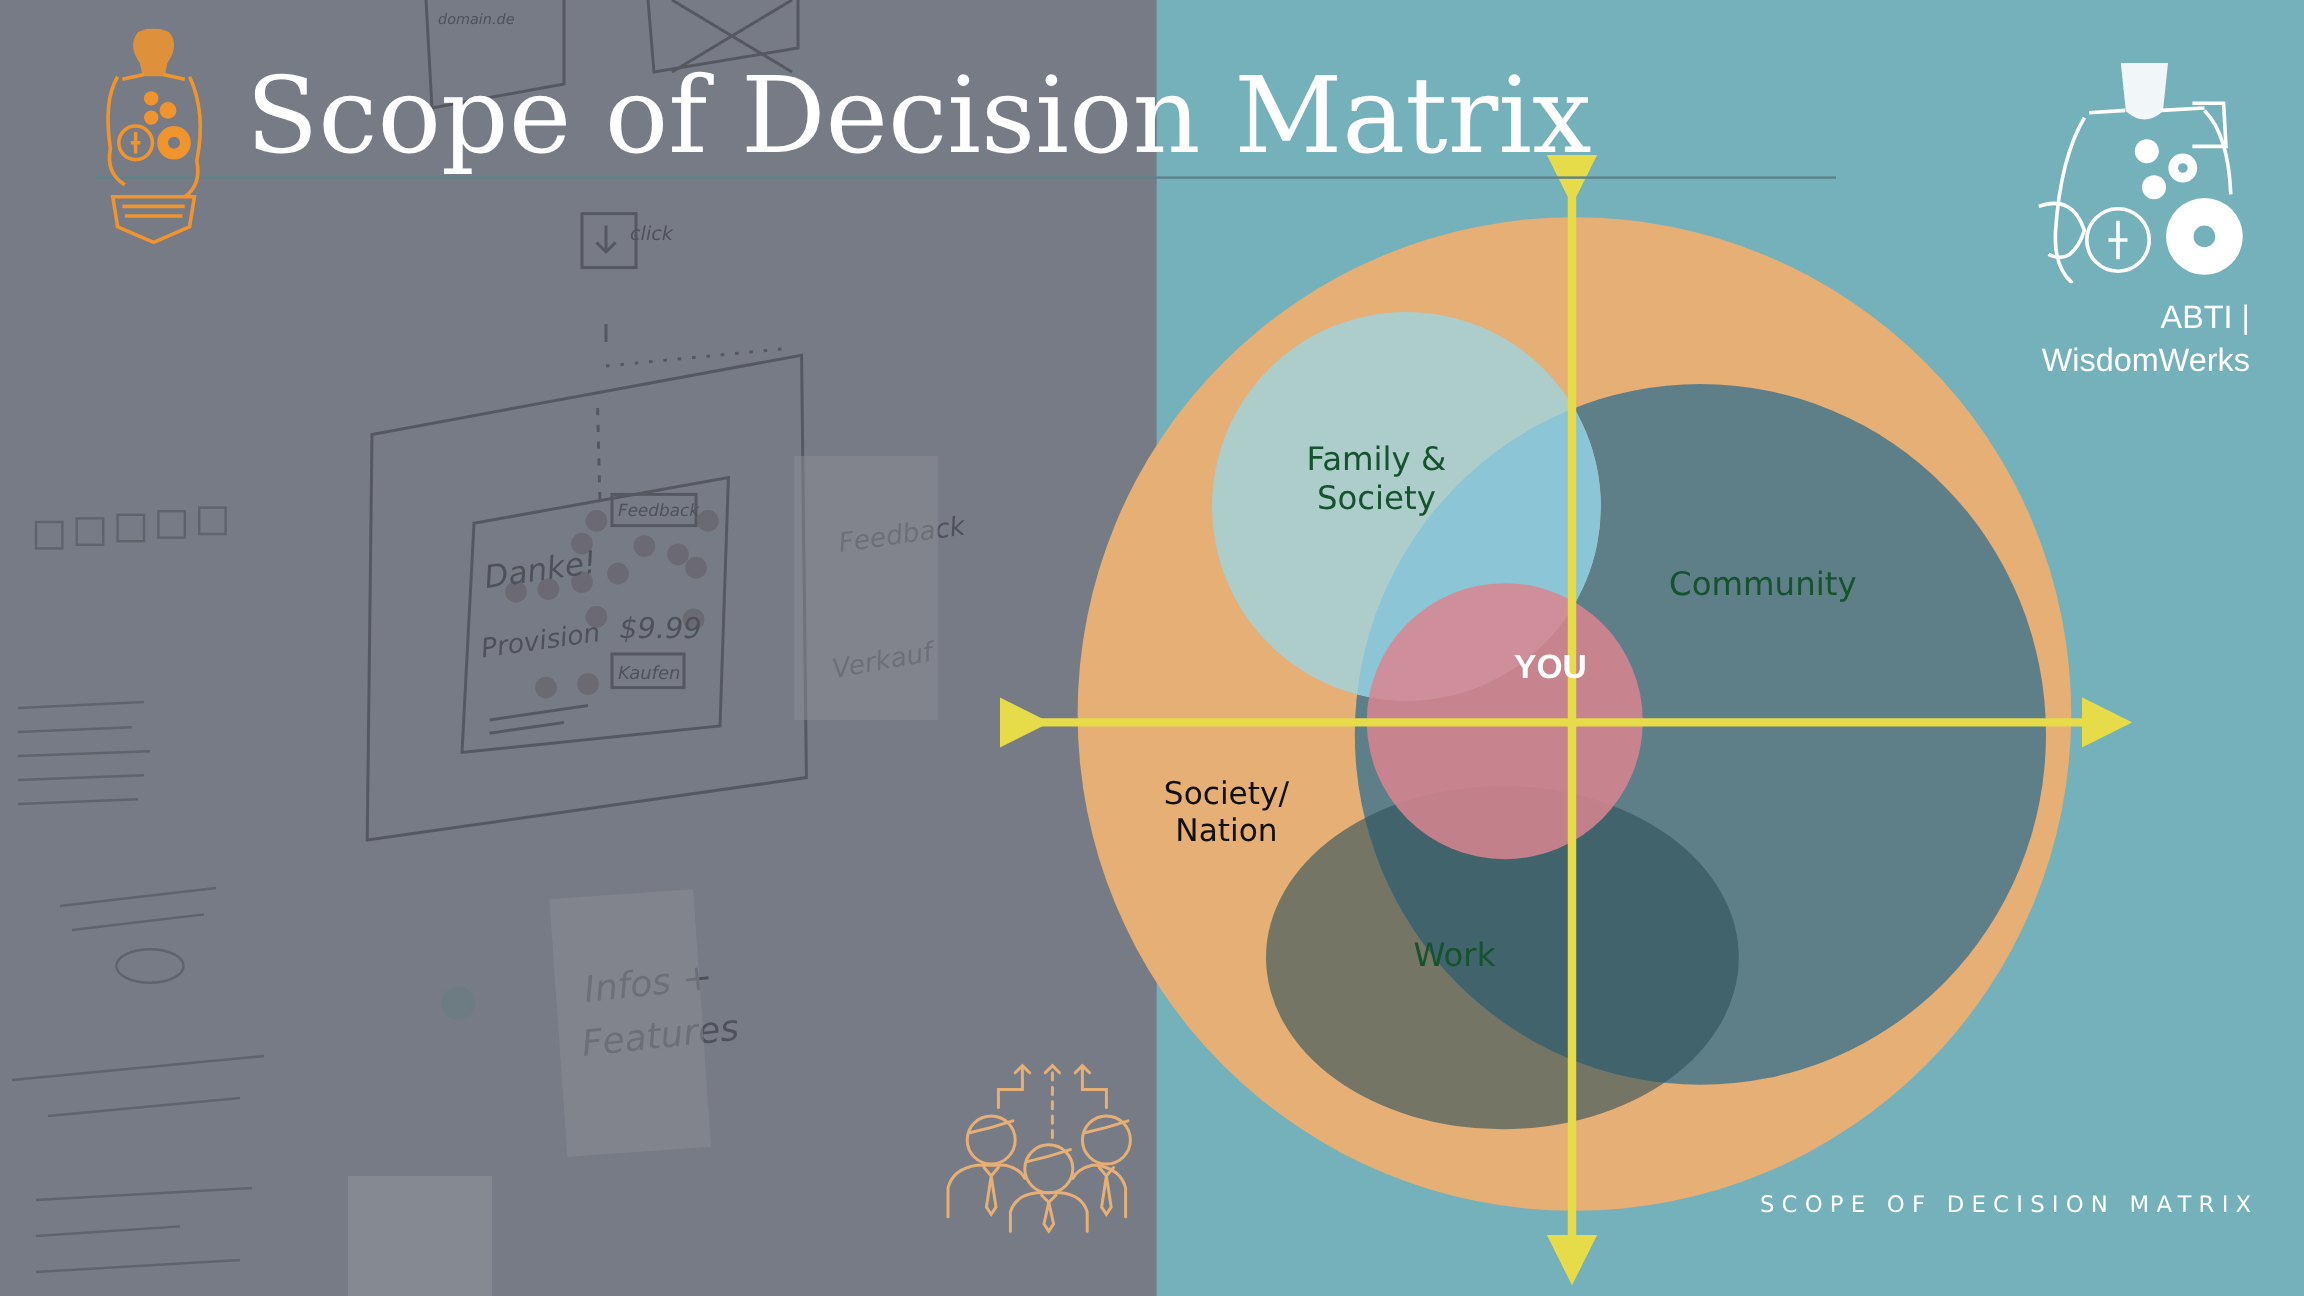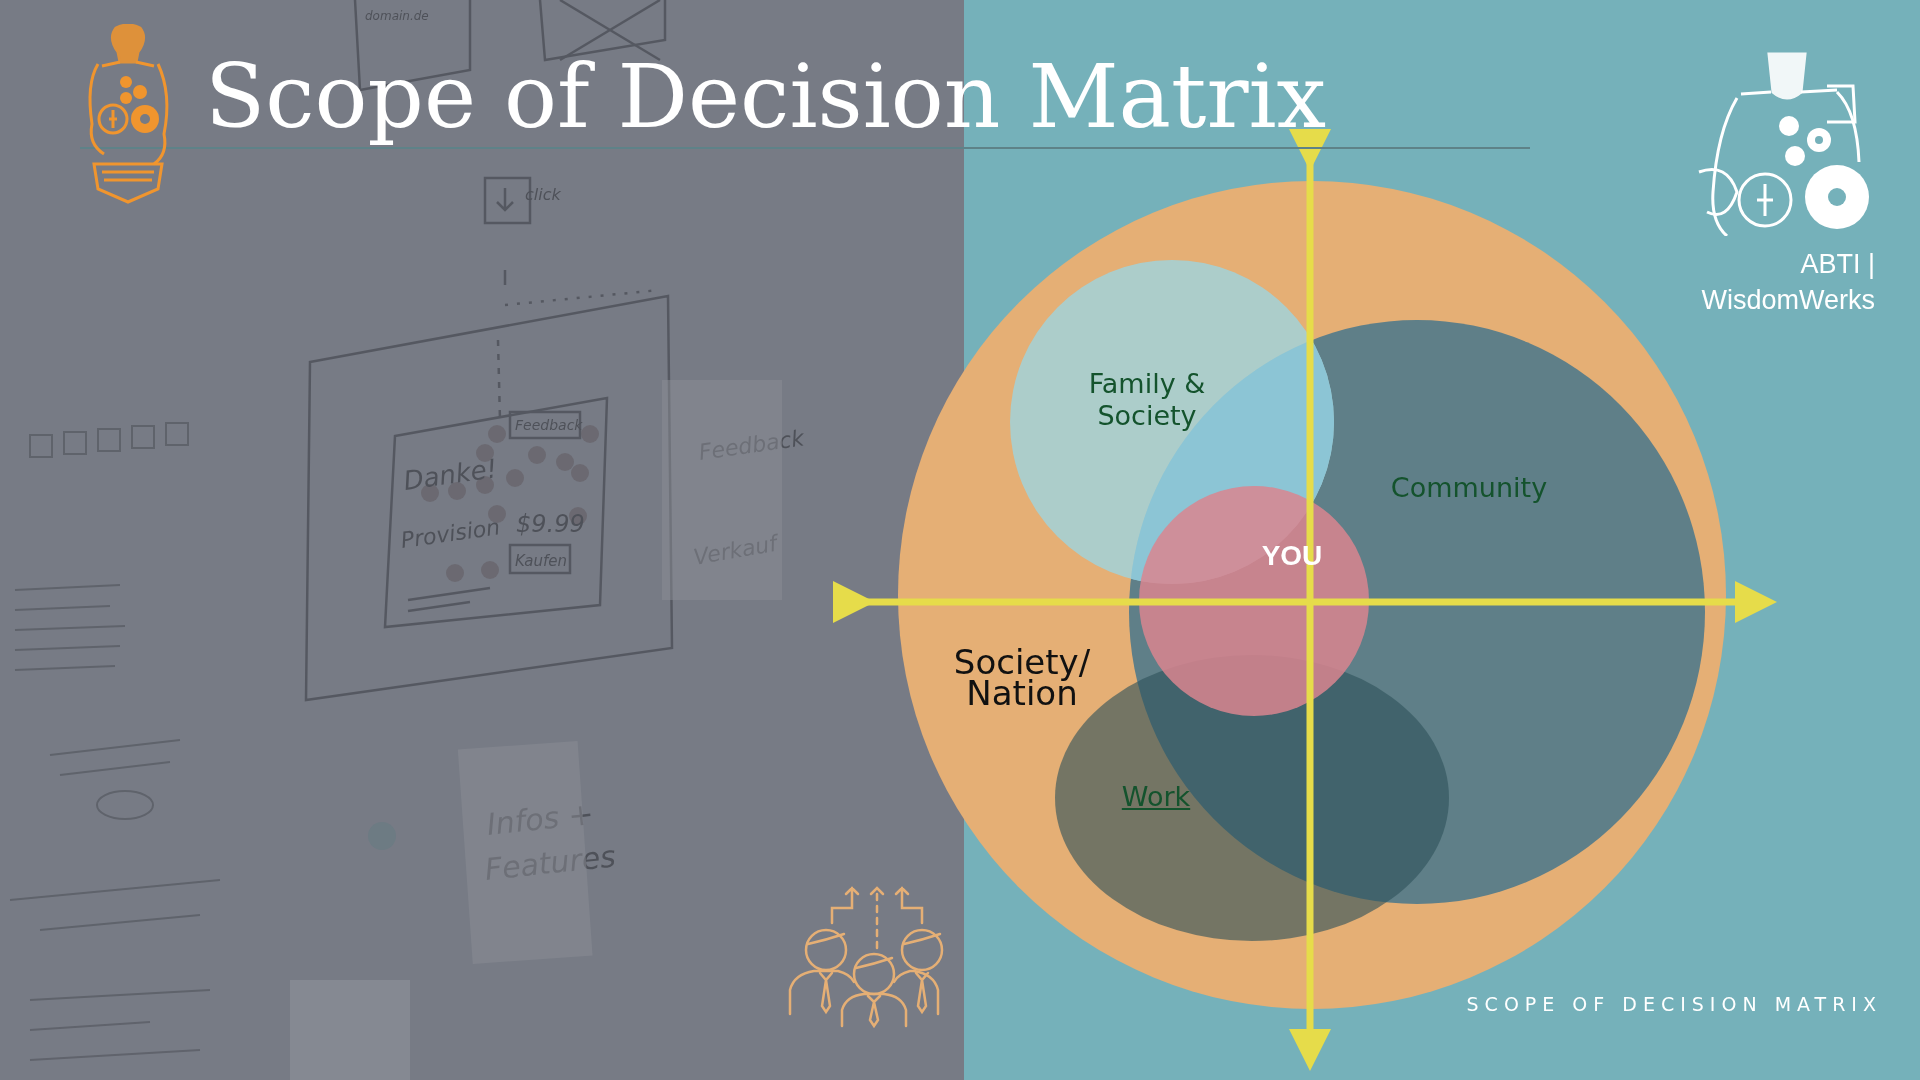--- a/index.html
+++ b/index.html
@@ -8,21 +8,21 @@
   .right-panel { position: absolute; left: 964px; top: 0; width: 956px; height: 1080px; background: #75B1BA; }
   .sketch-layer { position: absolute; left: 0; top: 0; width: 964px; height: 1080px; opacity: 0.55; }
   .title { position: absolute; left: 205px; top: 42px; margin: 0; font-family: "DejaVu Serif", serif; font-weight: normal; font-size: 88px; color: #FFFFFF; letter-spacing: 0px; white-space: nowrap; line-height: 110px; z-index: 5; }
   .title-rule { position: absolute; left: 80px; top: 147px; width: 1450px; height: 2px; background: #5E8288; z-index: 4; }
   .logo-left { position: absolute; left: 78px; top: 24px; width: 100px; height: 180px; z-index: 6; }
   .logo-right { position: absolute; left: 1697px; top: 52px; width: 178px; height: 184px; z-index: 6; }
   .brand { position: absolute; right: 45px; top: 246px; text-align: right; color: #FFFFFF; font-family: "Liberation Sans", sans-serif; font-size: 27px; line-height: 36px; z-index: 6; margin-left: 29px; }
   .diagram { position: absolute; left: 0; top: 0; width: 1920px; height: 1080px; z-index: 3; }
   .lbl { position: absolute; text-align: center; font-family: "DejaVu Sans", sans-serif; z-index: 7; transform: translate(-50%, -50%); white-space: nowrap; }
   .lbl-white { color: #14532d; font-size: 27px; line-height: 32px; font-weight: normal; }
-  .lbl-dark { color: #111111; font-size: 34px; line-height: 31px; }
+  .lbl-dark { color: #111111; font-size: 26px; line-height: 31px; }
   .lbl-you { color: #FFFFFF; font-size: 28px; font-weight: bold; font-family: "Liberation Sans", sans-serif; }
   .people-icon { position: absolute; left: 784px; top: 878px; width: 160px; height: 150px; z-index: 6; }
   .footer { position: absolute; right: 38px; top: 992px; text-align: right; color: #FFFFFF; font-family: "DejaVu Sans", sans-serif; font-size: 19px; letter-spacing: 6px; line-height: 24px; z-index: 6; }
 </style>
 </head>
 <body>
 
 <div class="left-panel">
   <svg class="sketch-layer" viewBox="0 0 964 1080">
     <g fill="none" stroke="#3a3d44" stroke-width="2.5">
@@ -163,21 +163,21 @@
 <div class="lbl lbl-white" style="left:1147px; top:400px;">
   <div>Family &amp;</div>
   <div>Society</div>
 </div>
 <div class="lbl lbl-white" style="left:1469px; top:488px;">Community</div>
 <div class="lbl lbl-you" style="left:1244px; top:556px;margin-left:48px;">YOU</div>
 <div class="lbl lbl-dark" style="left:1022px; top:678px;">
   <div>Society/</div>
   <div>Nation</div>
 </div>
-<div class="lbl lbl-white" style="left:1156px; top:797px;text-decoration:underline;">Work</div>
+<div class="lbl lbl-white" style="left:1212px; top:797px;">Work</div>
 
 <svg class="people-icon" viewBox="0 0 160 150">
   <g fill="none" stroke="#E5AF75" stroke-width="2.5" stroke-linecap="round">
     <path d="M48 45 L48 30 L68 30 L68 10 M62 16 L68 10 L74 16"></path>
     <path d="M93 70 L93 12" stroke-dasharray="6 6"></path>
     <path d="M87 16 L93 10 L99 16"></path>
     <path d="M138 45 L138 30 L118 30 L118 10 M112 16 L118 10 L124 16"></path>
     <circle cx="42" cy="72" r="20"></circle>
     <path d="M24 66 Q42 62 60 56"></path>
     <circle cx="138" cy="72" r="20"></circle>

